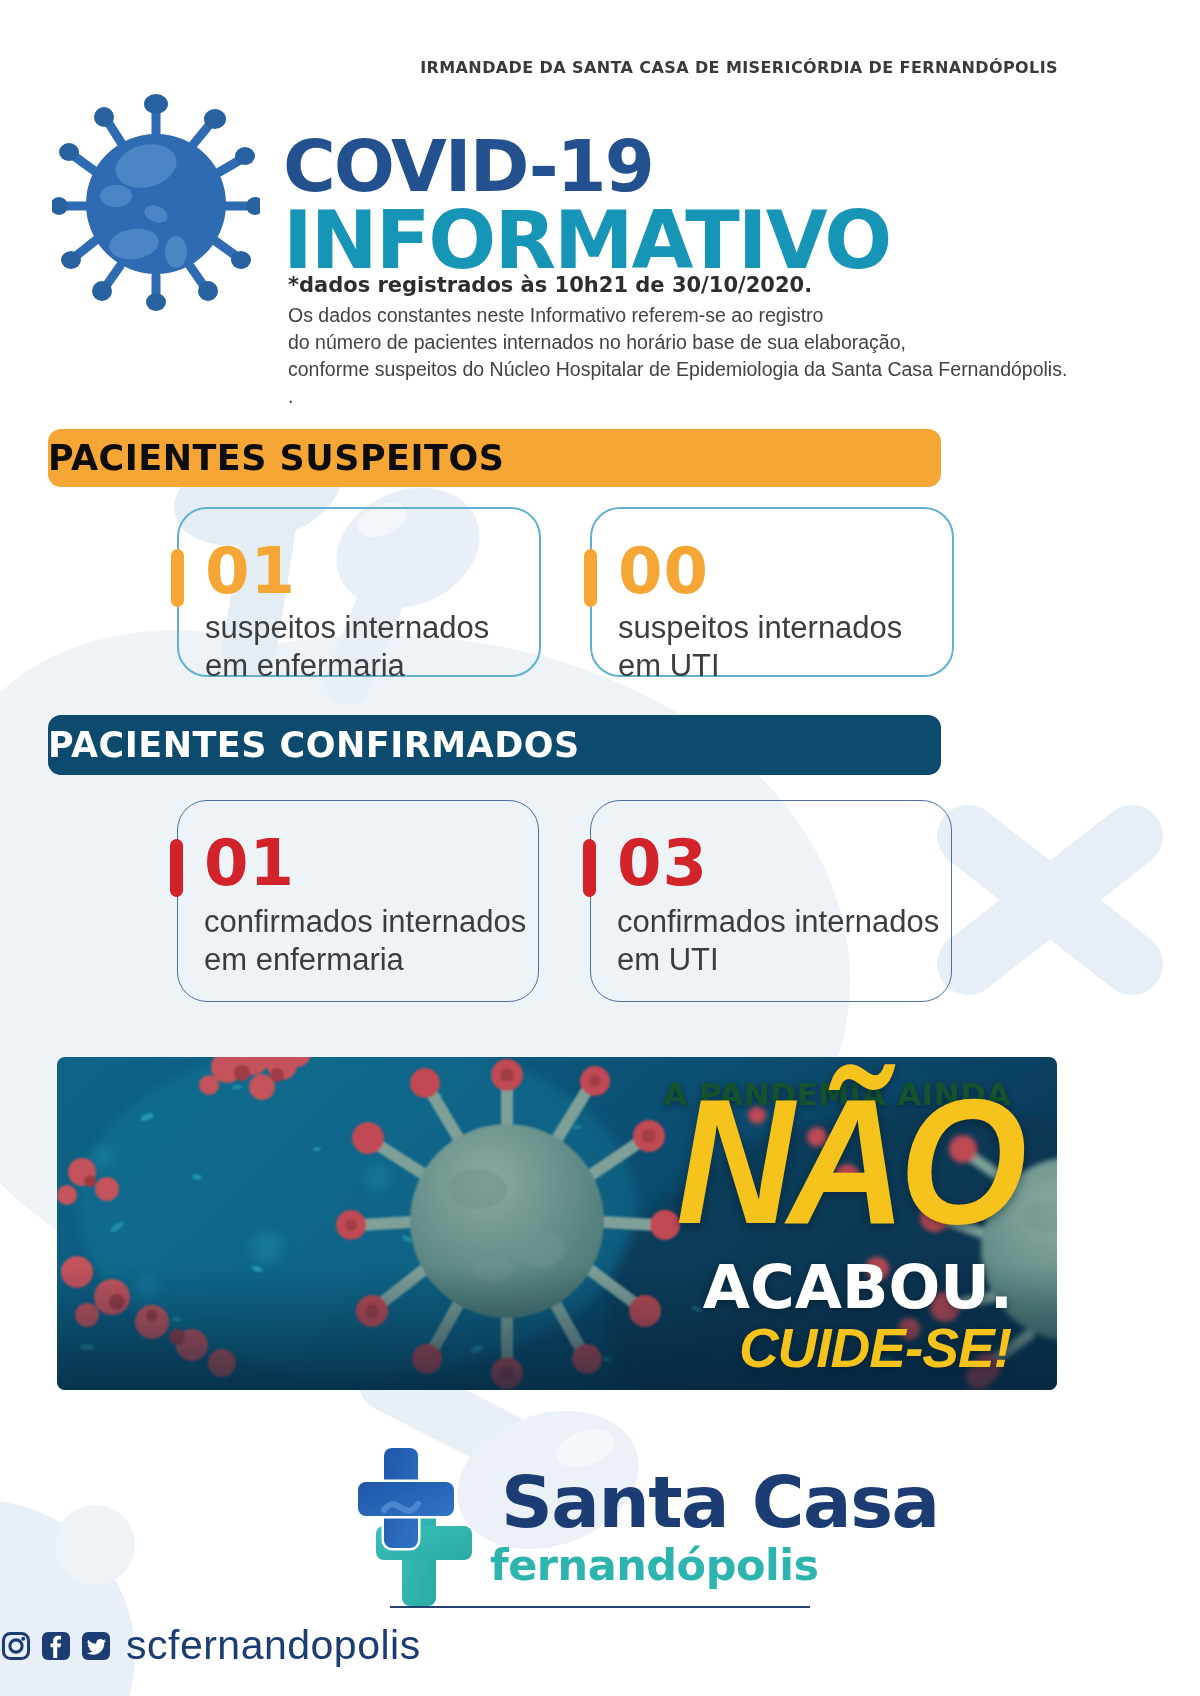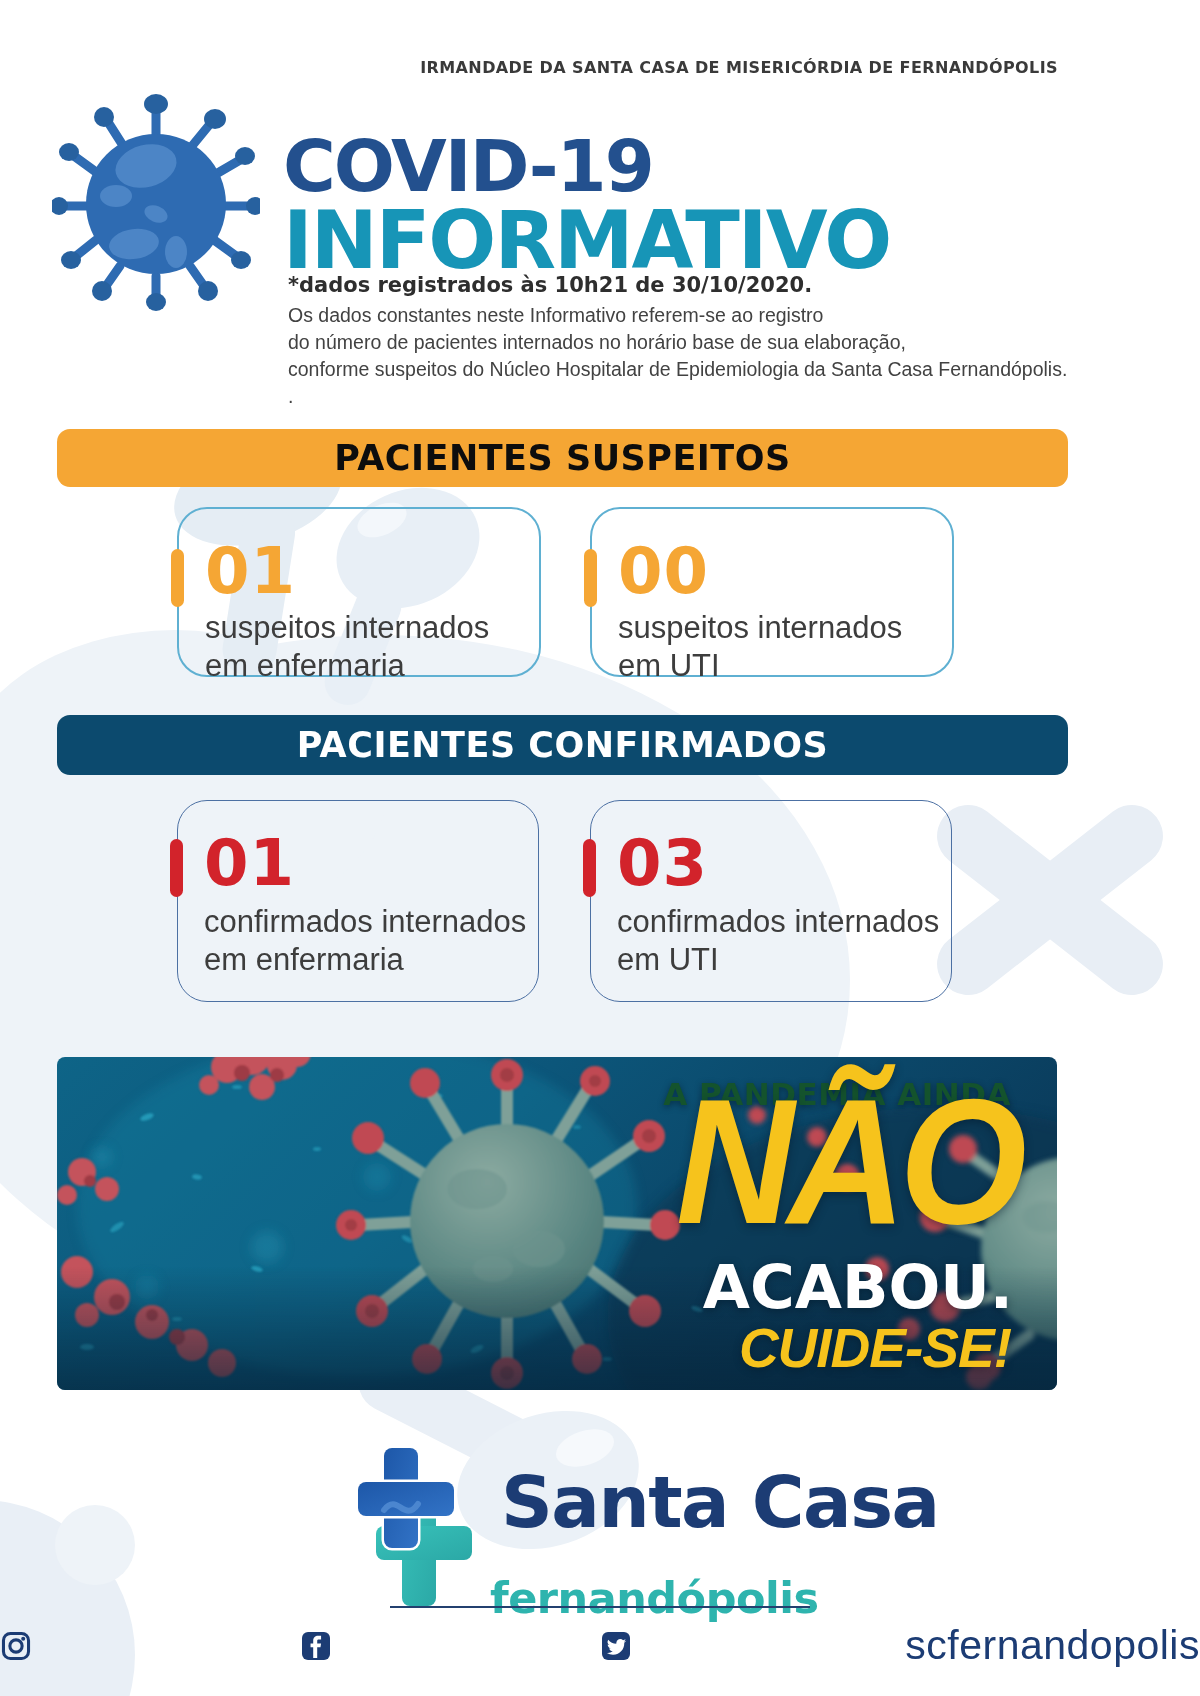--- a/index.html
+++ b/index.html
@@ -16,21 +16,21 @@
 
   .title1{position:absolute;left:283px;top:130px;font-size:72px;line-height:1;font-weight:800;
           letter-spacing:-2px;color:#23508E;font-family:"DejaVu Sans",sans-serif;}
   .title2{position:absolute;left:283px;top:201px;font-size:80px;line-height:1;font-weight:800;
           letter-spacing:-2px;color:#1795B7;font-family:"DejaVu Sans",sans-serif;}
 
   .intro{position:absolute;left:288px;top:272px;color:#424242;font-size:19.5px;line-height:27px;}
   .intro .b{font-weight:800;color:#2e2e2e;font-size:21px;margin-bottom:3px;
             font-family:"DejaVu Sans",sans-serif;}
 
-  .band{position:absolute;left:57px;width:1011px;border-radius:13px;text-align:center;
+  .band{position:absolute;left:48px;width:893px;border-radius:13px;text-align:left;
         font-family:"DejaVu Sans",sans-serif;font-weight:800;letter-spacing:.5px;}
   .band-orange{top:429px;height:58px;line-height:58px;background:#F5A634;color:#0d0d0d;font-size:35px;}
   .band-red{top:715px;height:60px;line-height:60px;background:#0c4a6e;color:#ffffff;font-size:35px;}
 
   .card{position:absolute;width:360px;border-radius:30px;background:transparent;}
   .card.r1{top:507px;height:166px;border:2px solid #5FB0D2;}
   .card.r2{top:800px;height:200px;border:1.7px solid #4C70A3;}
   .card.c1{left:177px;} .card.c2{left:590px;}
 
   .vbar{position:absolute;left:-8px;width:13px;height:58px;border-radius:7px;}
@@ -54,26 +54,26 @@
   .cmp3{top:194px;right:44px;color:#ffffff;font-size:61px;font-weight:800;letter-spacing:0;
         text-shadow:0 2px 8px rgba(0,20,35,.5);}
   .cmp4{top:259px;right:46px;color:#F6C31C;font-size:55px;font-weight:800;font-style:italic;
         font-family:"Liberation Sans",sans-serif;letter-spacing:-1px;
         text-shadow:0 2px 8px rgba(0,20,35,.45);}
 
   .cross-icon{position:absolute;left:358px;top:1448px;width:114px;height:164px;}
   .brand{position:absolute;left:487px;top:1466px;font-size:72px;line-height:1;font-weight:800;
          letter-spacing:-1.5px;color:#1C3C74;font-family:"DejaVu Sans",sans-serif;margin-left:14px;}
   .brand-sub{position:absolute;left:490px;top:1540px;font-size:43px;font-weight:700;
-             letter-spacing:-.5px;color:#2EB4AE;font-family:"DejaVu Sans",sans-serif;margin-top:33px;}
+             letter-spacing:-.5px;color:#2EB4AE;font-family:"DejaVu Sans",sans-serif;}
 
   .divider{position:absolute;left:390px;top:1606px;width:420px;height:2px;background:#23406F;}
 
   .social{position:absolute;left:0;top:1622px;width:1200px;display:flex;align-items:center;
-          justify-content:space-between;gap:8px;}
+          justify-content:flex-start;gap:8px;}
   .social .sicon{width:32px;height:32px;}
   .handle{color:#1C3C74;font-size:41px;font-weight:500;letter-spacing:.5px;margin-left:6px;}
 </style>
 </head>
 <body>
 
 <div class="page">
 
   <svg class="wm" viewBox="0 0 1200 1696">
     <ellipse cx="380" cy="980" rx="470" ry="345" fill="#EEF3F8"></ellipse>

